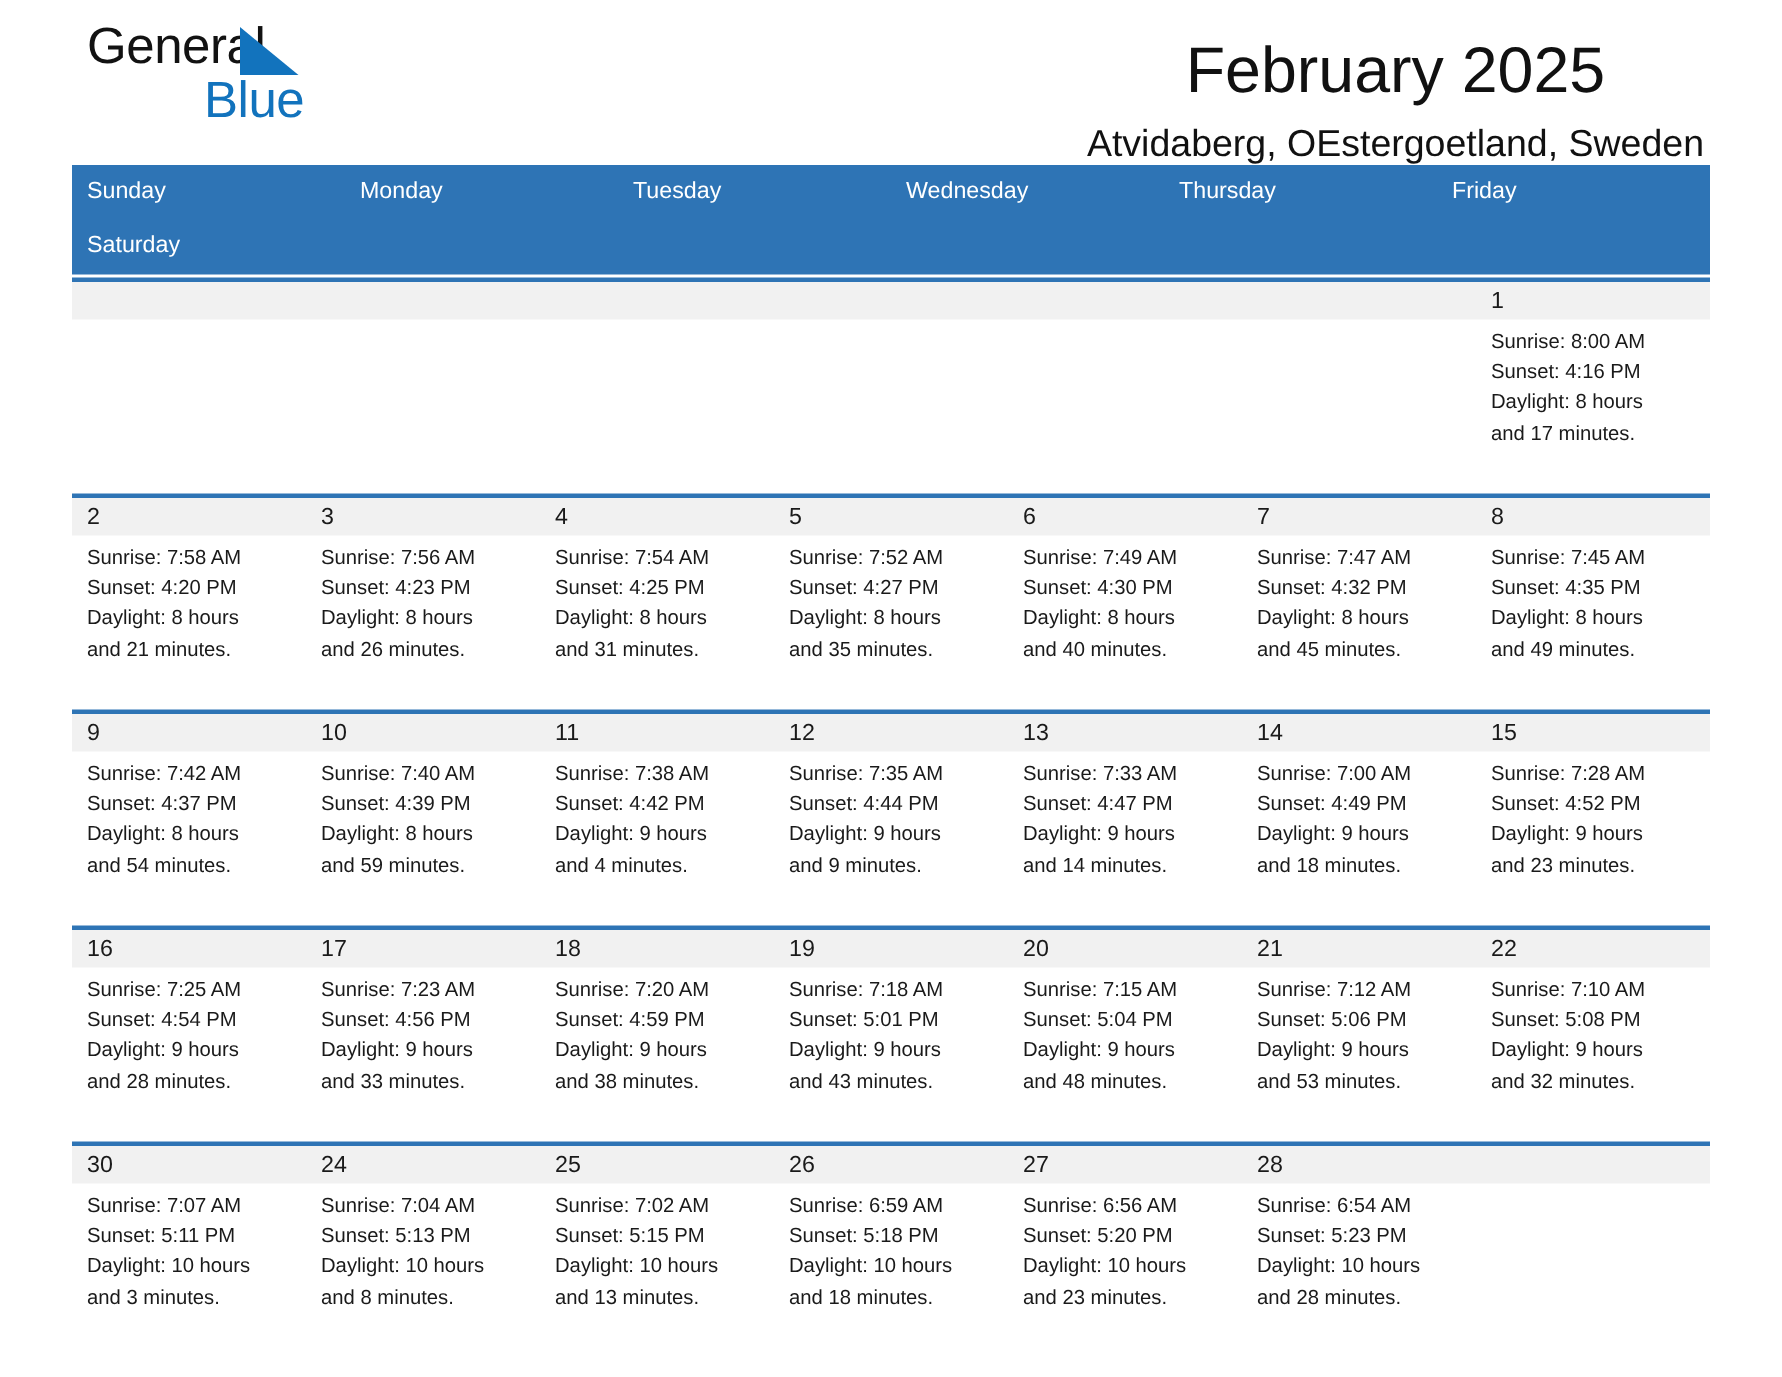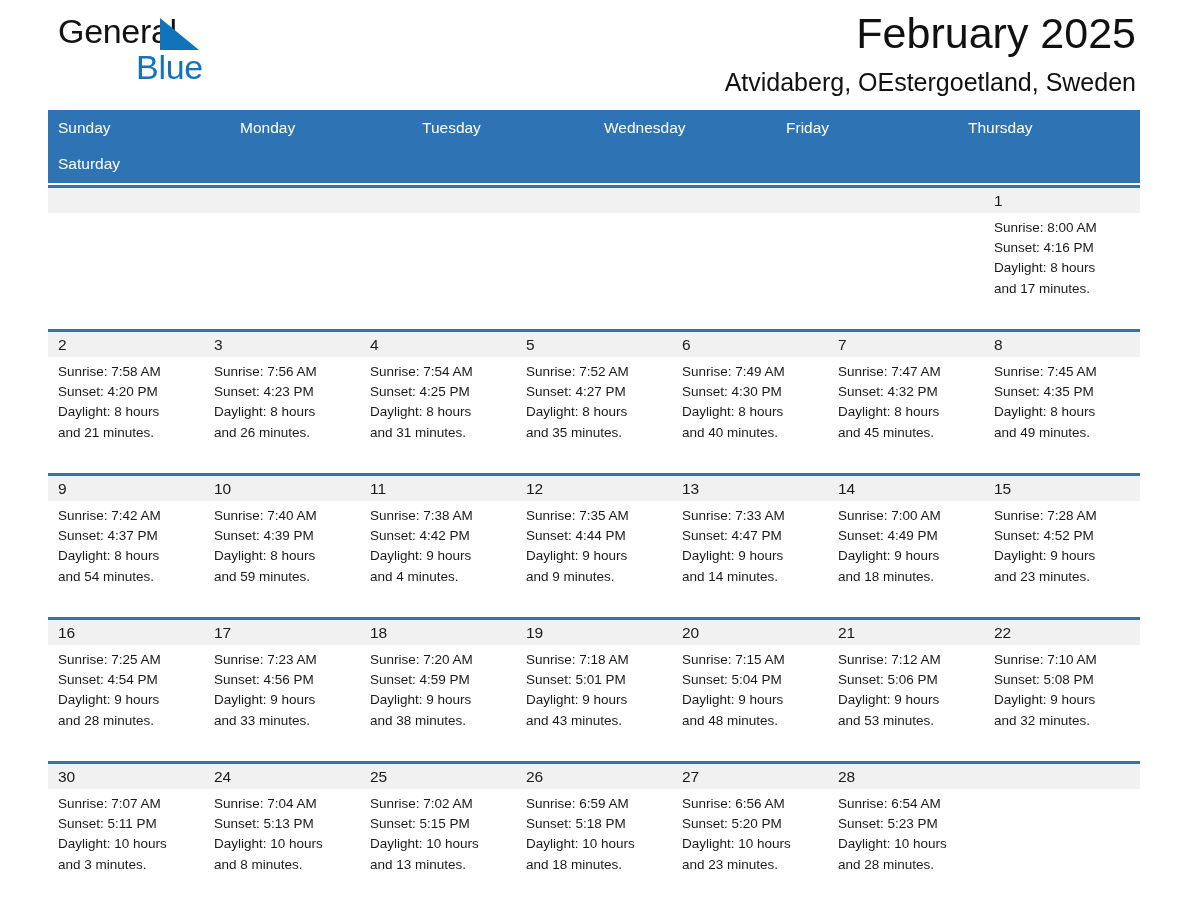--- a/index.html
+++ b/index.html
@@ -57,22 +57,22 @@
     left: 78px;
     top: 36px;
     font-size: 34px;
     letter-spacing: -0.3px;
     color: #1273bd;
   }
 
   .titles {
     position: absolute;
     right: 4px;
-    top: 10px;
-    text-align: right;
+    top: 24px;
+    text-align: center;
   }
   .cal-title {
     font-size: 43px;
     font-weight: normal;
     color: #111111;
     line-height: 1.1;
     margin: 0;
     white-space: nowrap;
   }
   .cal-subtitle {
@@ -155,22 +155,22 @@
     </div>
   </div>
 
   <div class="calendar">
 
     <div class="weekdays">
       <div class="weekday">Sunday</div>
       <div class="weekday">Monday</div>
       <div class="weekday">Tuesday</div>
       <div class="weekday">Wednesday</div>
+      <div class="weekday">Thursday</div>
       <div class="weekday">Friday</div>
-      <div class="weekday">Thursday</div>
       <div class="weekday">Saturday</div>
     </div>
 
     <div class="week first">
       <div class="day empty">
         <div class="day-num-band"><span class="day-num"></span></div>
         <div class="day-body">
           
           
           

